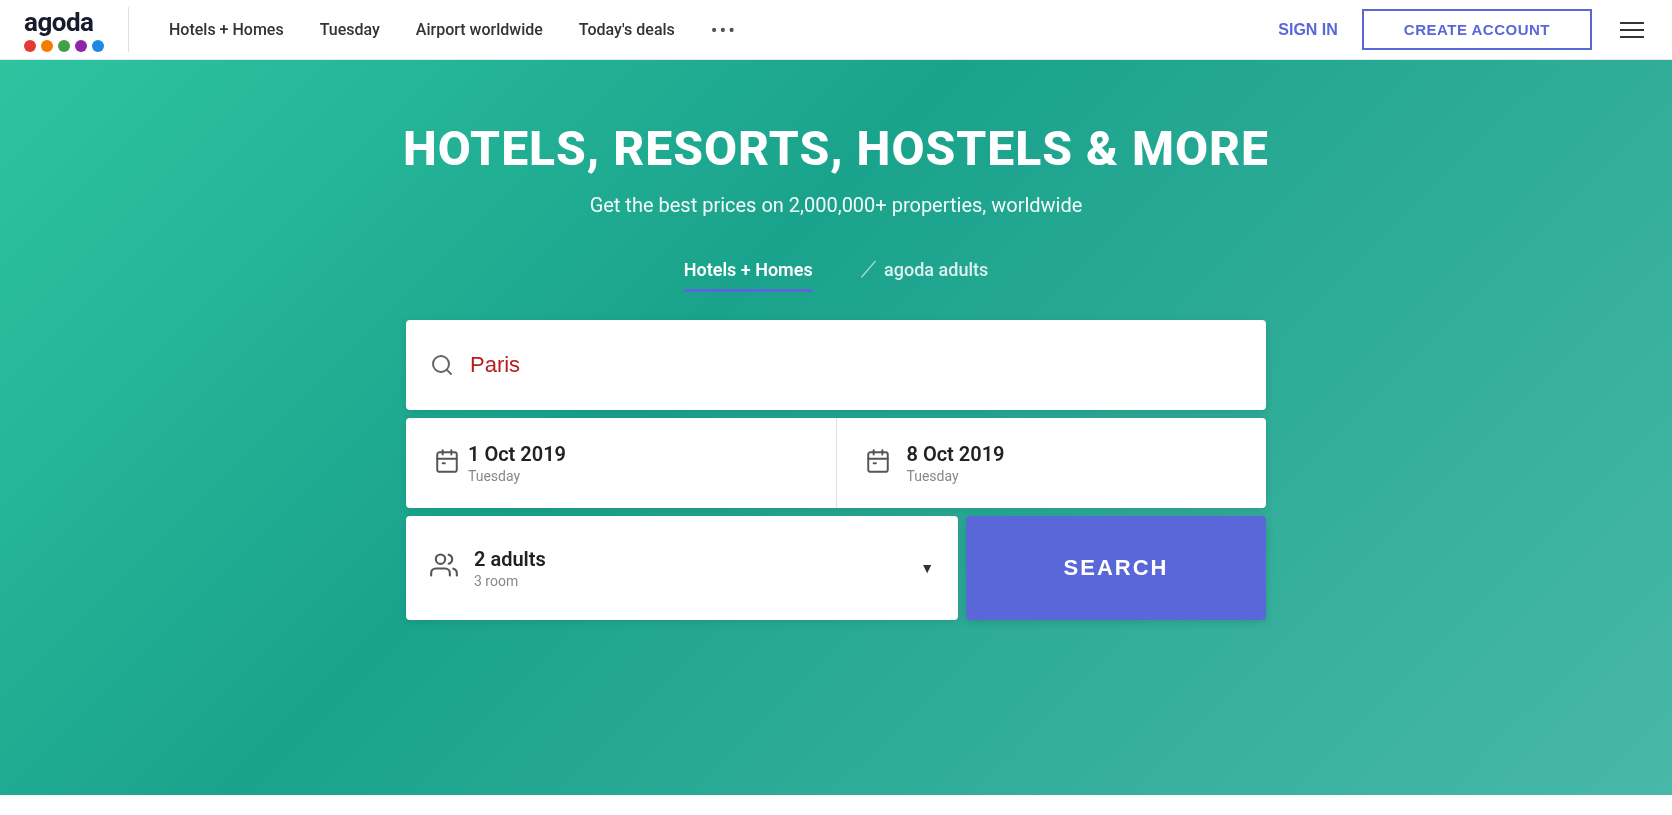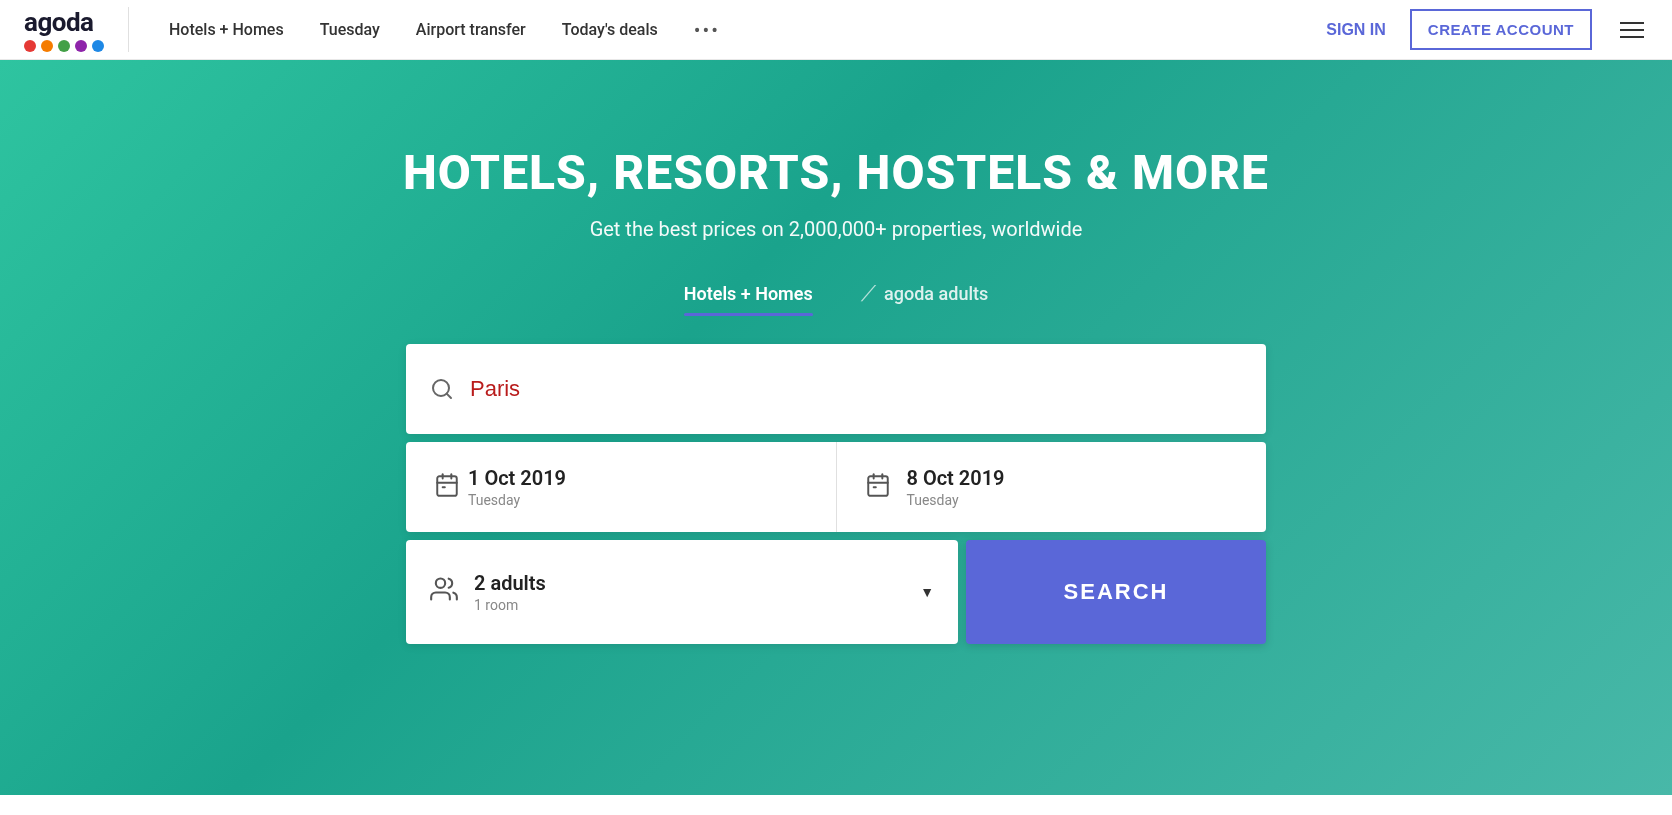--- a/index.html
+++ b/index.html
@@ -67,21 +67,21 @@
       color: #5a67d8;
       cursor: pointer;
       background: none;
       border: none;
     }
     .create-account-btn {
       font-size: 15px;
       font-weight: 700;
       color: #5a67d8;
       border: 2px solid #5a67d8;
-      padding: 10px 16px;
+      padding: 10px 40px;
       cursor: pointer;
       background: none;
       letter-spacing: 0.5px;
       text-transform: uppercase;
     }
     .hamburger {
       display: flex;
       flex-direction: column;
       gap: 5px;
       cursor: pointer;
@@ -94,21 +94,21 @@
       background: #333;
     }
 
     
     .hero {
       background: linear-gradient(135deg, #2ec4a0 0%, #1aa38c 40%, #48b8a8 100%);
       min-height: 735px;
       display: flex;
       flex-direction: column;
       align-items: center;
-      padding-top: 84px;
+      padding-top: 60px;
     }
     .hero-title {
       color: #fff;
       font-size: 48px;
       font-weight: 800;
       text-align: center;
       letter-spacing: 1px;
       margin-bottom: 16px;
     }
     .hero-subtitle {
@@ -281,21 +281,21 @@
         <span class="dot dot-green"></span>
         <span class="dot dot-purple"></span>
         <span class="dot dot-blue"></span>
       </div>
     </div>
   </div>
 
   <nav class="nav">
     <span class="nav-item">Hotels + Homes</span>
     <span class="nav-item">Tuesday</span>
-    <span class="nav-item">Airport transfer</span>
+    <span class="nav-item">Airport worldwide</span>
     <span class="nav-item">Today's deals</span>
     <span class="nav-dots">•••</span>
   </nav>
 
   <div class="header-right">
     <button class="sign-in-btn">SIGN IN</button>
     <button class="create-account-btn">CREATE ACCOUNT</button>
     <div class="hamburger">
       <span></span>
       <span></span>
@@ -368,20 +368,20 @@
         <div class="guests-icon">
           <svg width="28" height="28" viewBox="0 0 24 24" fill="none" stroke="#555" stroke-width="1.8" stroke-linecap="round" stroke-linejoin="round">
             <path d="M17 21v-2a4 4 0 0 0-4-4H5a4 4 0 0 0-4 4v2"></path>
             <circle cx="9" cy="7" r="4"></circle>
             <path d="M23 21v-2a4 4 0 0 0-3-3.87"></path>
             <path d="M16 3.13a4 4 0 0 1 0 7.75"></path>
           </svg>
         </div>
         <div class="guests-info">
           <div class="guests-main">2 adults</div>
-          <div class="guests-sub">1 room</div>
+          <div class="guests-sub">3 room</div>
         </div>
         <span class="chevron-down">▼</span>
       </div>
       <button class="search-btn">SEARCH</button>
     </div>
   </div>
 </section>
 
 </body></html>

